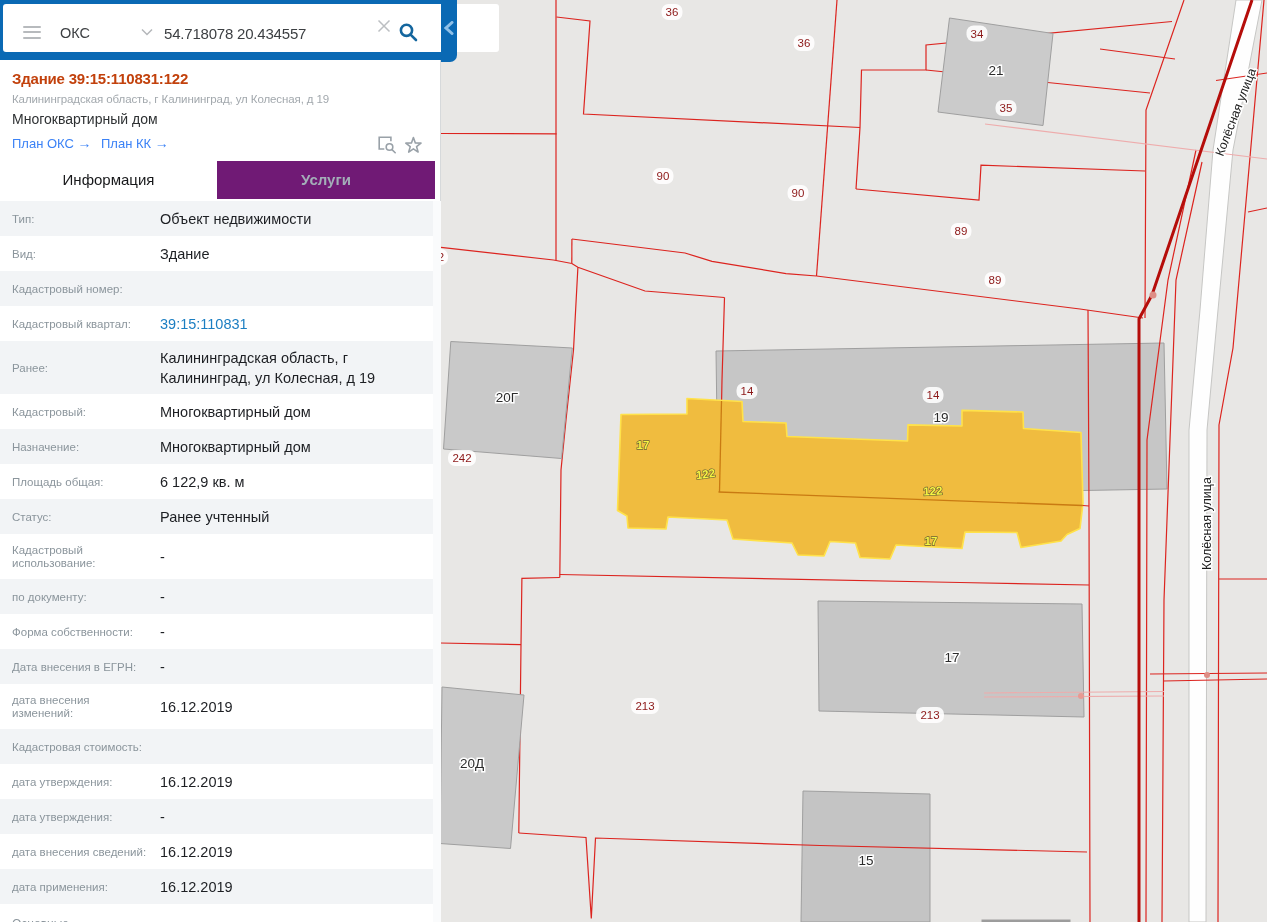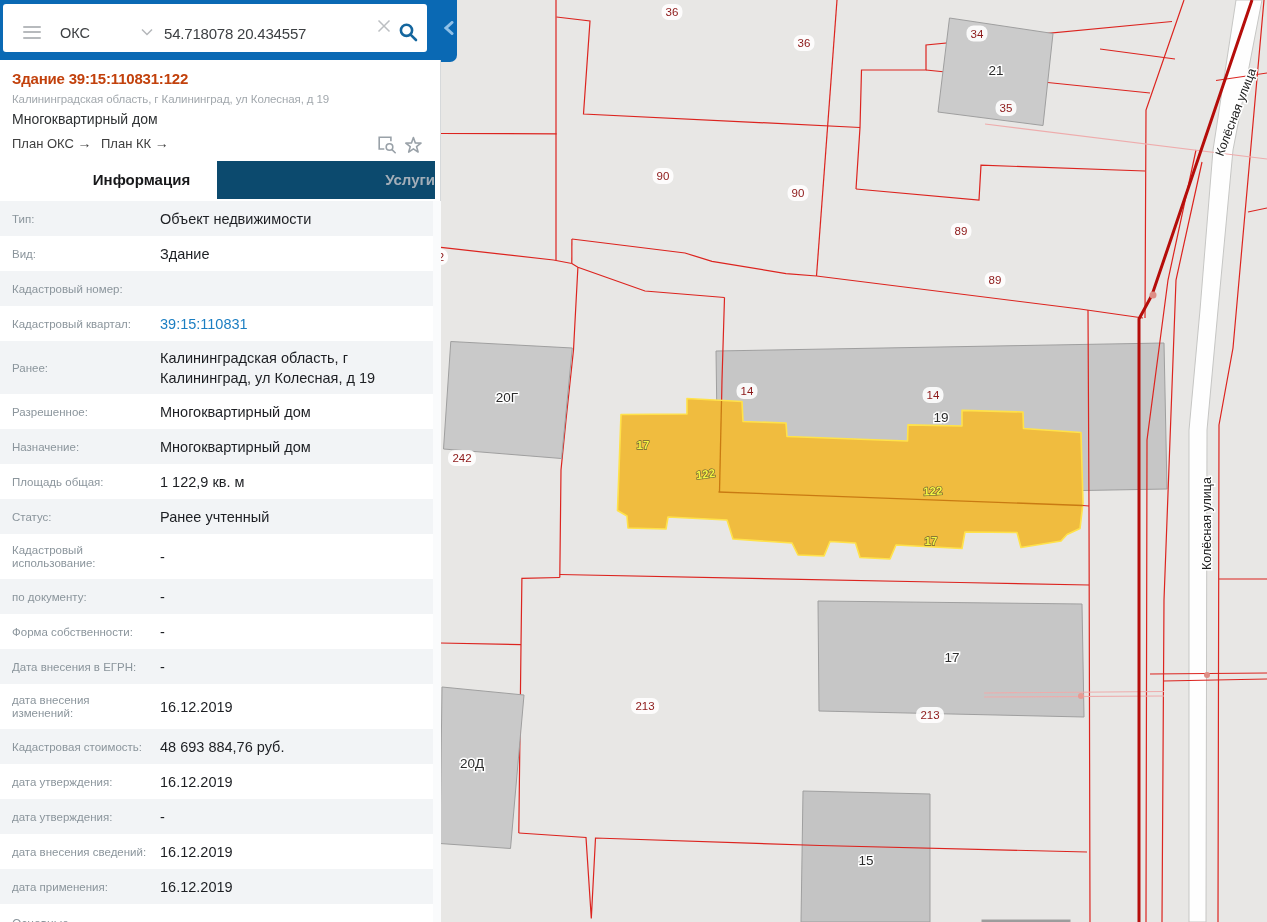--- a/index.html
+++ b/index.html
@@ -6,43 +6,43 @@
   html,body{margin:0;padding:0;}
   body{width:1267px;height:922px;overflow:hidden;position:relative;
        font-family:"Liberation Sans",sans-serif;background:#e8e7e5;}
   #map{position:absolute;left:0;top:0;}
   
   #panel{position:absolute;left:0;top:60px;width:441px;height:862px;background:#fff;
          border-right:1px solid #d6d9db;box-sizing:border-box;}
   #ptitle{position:absolute;left:12px;top:10px;font-size:15px;letter-spacing:-0.2px;font-weight:bold;color:#c2410c;}
   #paddr{position:absolute;left:12px;top:33px;font-size:11.5px;letter-spacing:-0.1px;color:#a2a8ad;}
   #pname{position:absolute;left:12px;top:51px;font-size:14px;color:#2e3133;}
-  .plink{position:absolute;top:75px;font-size:13px;color:#404040;}
+  .plink{position:absolute;top:75px;font-size:13px;color:#3b82f6;}
   #picons{position:absolute;right:18px;top:76px;}
   
   #tabs{position:absolute;left:0;top:101px;width:441px;height:38px;}
   #tab1{position:absolute;left:0;top:0;width:217px;height:38px;background:#fff;
-        font-size:15px;font-weight:bold;color:#17181a;text-align:center;line-height:38px;padding-left:33px;}
-  #tab2{position:absolute;left:217px;top:0;width:218px;height:38px;background:#0c4a6e;
-        font-size:15px;font-weight:bold;color:#a3aeb8;text-align:right;line-height:38px;}
+        font-size:15px;font-weight:normal;color:#17181a;text-align:center;line-height:38px;}
+  #tab2{position:absolute;left:217px;top:0;width:218px;height:38px;background:#701a75;
+        font-size:15px;font-weight:bold;color:#a3aeb8;text-align:center;line-height:38px;}
   
   #rows{position:absolute;left:0;top:141px;width:433px;}
   .row{position:relative;width:433px;}
   .row.g{background:#f2f4f6;}
   .row .lab{position:absolute;left:12px;top:50%;transform:translateY(-50%);
             width:140px;font-size:11.5px;color:#8b959c;line-height:13px;}
   .row .val{position:absolute;left:160px;top:50%;transform:translateY(-50%);
             width:260px;font-size:14.5px;color:#1d1f23;line-height:20px;}
   .row .val.lnk{color:#1b7ec2;}
   #track{position:absolute;left:433px;top:141px;width:8px;height:721px;background:#fafbfc;}
   
   #hdr{position:absolute;left:0;top:0;width:441px;height:60px;background:#0a69b4;}
   #htab{position:absolute;left:441px;top:0;width:16px;height:62px;background:#0a69b4;
         border-radius:0 0 7px 0;}
-  #sbox{position:absolute;left:3px;top:4px;width:424px;height:48px;background:#fff;border-radius:3px;}
+  #sbox{position:absolute;left:3px;top:4px;width:496px;height:48px;background:#fff;border-radius:3px;}
   .hbar{position:absolute;left:20px;width:17.5px;height:2.4px;background:#b7babd;border-radius:1px;}
   #stype{position:absolute;left:57px;top:21px;font-size:14.5px;color:#3c3f42;}
   #query{position:absolute;left:161px;top:21px;font-size:15px;letter-spacing:-0.2px;color:#3c3f42;}
 </style>
 </head>
 <body>
 <svg id="map" width="1267" height="922" viewBox="0 0 1267 922">
   <rect x="0" y="0" width="1267" height="922" fill="#e8e7e5"></rect>
 
   <polygon points="1236,0 1262,0 1233,150 1218,310 1207,430 1206,922 1189,922 1189,430 1200,310 1213,150" fill="#fefefe" stroke="#c6c6c4" stroke-width="1"></polygon>
@@ -224,30 +224,30 @@
       </div>
       <div class="row w" style="height:35px">
         <div class="lab">Кадастровый квартал:</div>
         <div class="val lnk">39:15:110831</div>
       </div>
       <div class="row g" style="height:53px">
         <div class="lab">Ранее:</div>
         <div class="val">Калининградская область, г Калининград, ул Колесная, д 19</div>
       </div>
       <div class="row w" style="height:35px">
-        <div class="lab">Разрешенное:</div>
+        <div class="lab">Кадастровый:</div>
         <div class="val">Многоквартирный дом</div>
       </div>
       <div class="row g" style="height:35px">
         <div class="lab">Назначение:</div>
         <div class="val">Многоквартирный дом</div>
       </div>
       <div class="row w" style="height:35px">
         <div class="lab">Площадь общая:</div>
-        <div class="val">1 122,9 кв. м</div>
+        <div class="val">6 122,9 кв. м</div>
       </div>
       <div class="row g" style="height:35px">
         <div class="lab">Статус:</div>
         <div class="val">Ранее учтенный</div>
       </div>
       <div class="row w" style="height:45px">
         <div class="lab">Кадастровый использование:</div>
         <div class="val">-</div>
       </div>
       <div class="row g" style="height:35px">
@@ -261,21 +261,20 @@
       <div class="row g" style="height:35px">
         <div class="lab">Дата внесения в ЕГРН:</div>
         <div class="val">-</div>
       </div>
       <div class="row w" style="height:45px">
         <div class="lab">дата внесения изменений:</div>
         <div class="val">16.12.2019</div>
       </div>
       <div class="row g" style="height:35px">
         <div class="lab">Кадастровая стоимость:</div>
-        <div class="val">48 693 884,76 руб.</div>
       </div>
       <div class="row w" style="height:35px">
         <div class="lab">дата утверждения:</div>
         <div class="val">16.12.2019</div>
       </div>
       <div class="row g" style="height:35px">
         <div class="lab">дата утверждения:</div>
         <div class="val">-</div>
       </div>
       <div class="row w" style="height:35px">

